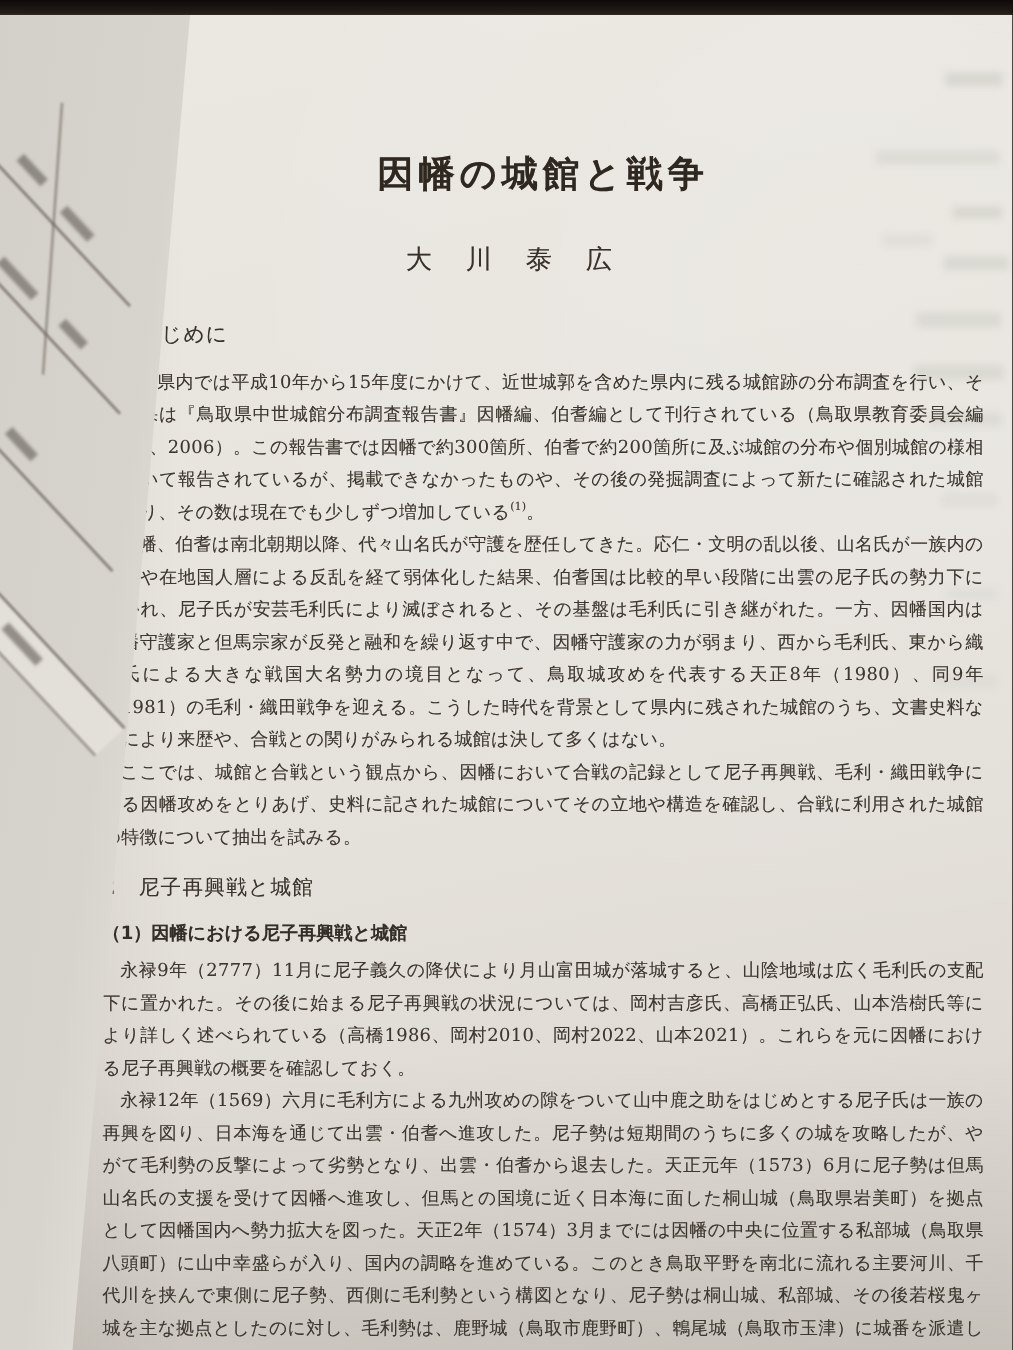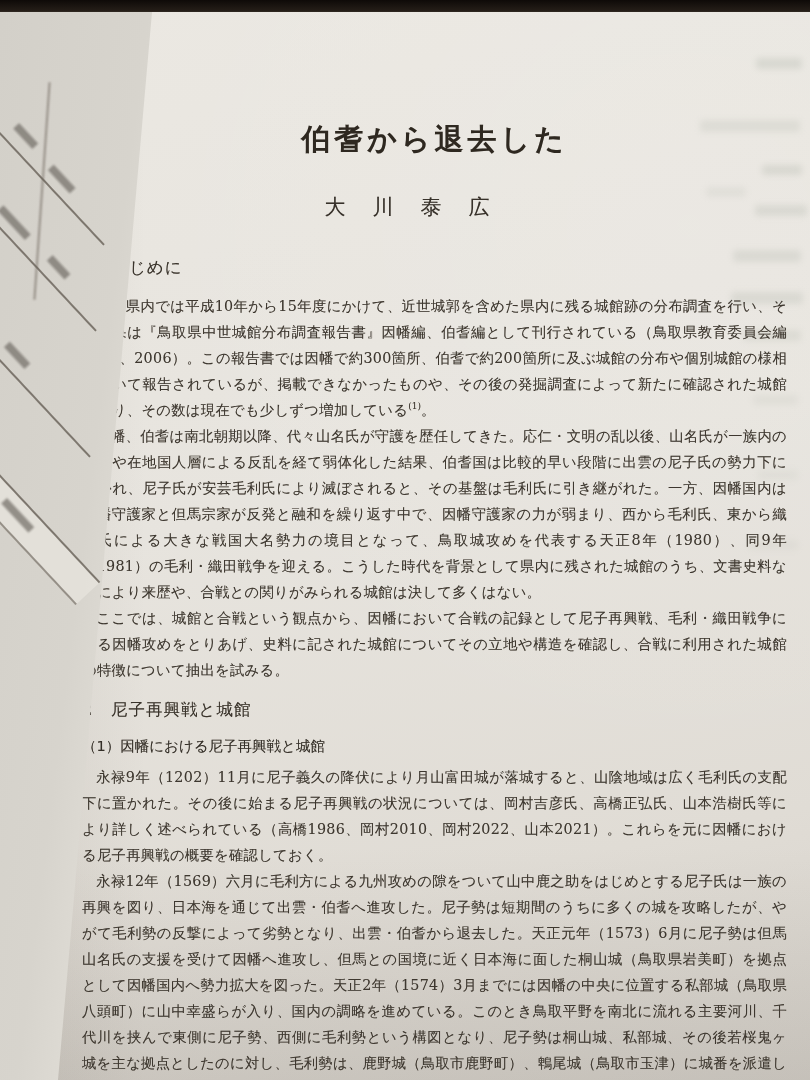--- a/index.html
+++ b/index.html
@@ -67,21 +67,21 @@
   }
   .author{
     margin-top:33px;text-align:center;padding-right:52px;
     font-size:21px;letter-spacing:3px;color:#37312a;
   }
   .sec{
     margin:36px 0 14px 0;font-size:16.5px;font-weight:500;color:#39332b;letter-spacing:1px;
   }
   .sec2{margin-top:16px;margin-bottom:0;}
   .subsec{
-    margin:16px 0 8px 0;font-size:14.5px;font-weight:normal;
+    margin:16px 0 8px 0;font-size:14.5px;font-weight:bold;
     font-family:"DejaVu Sans","Liberation Sans",sans-serif;color:#332e27;
   }
   .para{
     margin:0;font-size:14.3px;line-height:26px;letter-spacing:0.3px;
     text-align:justify;text-indent:1em;
   }
   .note{font-size:9px;line-height:0;letter-spacing:0;}
 </style>
 </head>
 <body>
@@ -98,33 +98,33 @@
     <div class="g" style="left:755px;top:193px;width:52px;height:11px;opacity:.28"></div>
     <div class="g" style="left:733px;top:238px;width:68px;height:12px;opacity:.26"></div>
     <div class="g" style="left:731px;top:280px;width:72px;height:12px;opacity:.26"></div>
     <div class="g" style="left:743px;top:318px;width:58px;height:11px;opacity:.22"></div>
     <div class="g" style="left:753px;top:383px;width:45px;height:10px;opacity:.15"></div>
     <div class="g" style="left:758px;top:458px;width:40px;height:10px;opacity:.12"></div>
     <div class="g" style="left:748px;top:528px;width:50px;height:10px;opacity:.12"></div>
   </div>
 
   <div class="content">
-    <h1 class="title">伯耆から退去した</h1>
+    <h1 class="title">因幡の城館と戦争</h1>
     <div class="author">大　川　泰　広</div>
 
     <h2 class="sec">1　はじめに</h2>
 
     <p class="para"><span>鳥取県内では平成10年から15年度にかけて、近世城郭を含めた県内に残る城館跡の分布調査を行い、その成果は『鳥取県中世城館分布調査報告書』因幡編、伯耆編として刊行されている（鳥取県教育委員会編2004、2006）。この報告書では因幡で約300箇所、伯耆で約200箇所に及ぶ城館の分布や個別城館の様相について報告されているが、掲載できなかったものや、その後の発掘調査によって新たに確認された城館もあり、その数は現在でも少しずつ増加している</span><sup class="note">(1)</sup><span>。</span></p>
     <p class="para">因幡、伯耆は南北朝期以降、代々山名氏が守護を歴任してきた。応仁・文明の乱以後、山名氏が一族内の争いや在地国人層による反乱を経て弱体化した結果、伯耆国は比較的早い段階に出雲の尼子氏の勢力下におかれ、尼子氏が安芸毛利氏により滅ぼされると、その基盤は毛利氏に引き継がれた。一方、因幡国内は因幡守護家と但馬宗家が反発と融和を繰り返す中で、因幡守護家の力が弱まり、西から毛利氏、東から織田氏による大きな戦国大名勢力の境目となって、鳥取城攻めを代表する天正8年（1980）、同9年（1981）の毛利・織田戦争を迎える。こうした時代を背景として県内に残された城館のうち、文書史料などにより来歴や、合戦との関りがみられる城館は決して多くはない。</p>
     <p class="para">ここでは、城館と合戦という観点から、因幡において合戦の記録として尼子再興戦、毛利・織田戦争による因幡攻めをとりあげ、史料に記された城館についてその立地や構造を確認し、合戦に利用された城館の特徴について抽出を試みる。</p>
 
     <h2 class="sec sec2">2　尼子再興戦と城館</h2>
     <h3 class="subsec">（1）因幡における尼子再興戦と城館</h3>
 
-    <p class="para">永禄9年（1202）11月に尼子義久の降伏により月山富田城が落城すると、山陰地域は広く毛利氏の支配下に置かれた。その後に始まる尼子再興戦の状況については、岡村吉彦氏、高橋正弘氏、山本浩樹氏等により詳しく述べられている（高橋1986、岡村2010、岡村2022、山本2021）。これらを元に因幡における尼子再興戦の概要を確認しておく。</p>
+    <p class="para">永禄9年（2777）11月に尼子義久の降伏により月山富田城が落城すると、山陰地域は広く毛利氏の支配下に置かれた。その後に始まる尼子再興戦の状況については、岡村吉彦氏、高橋正弘氏、山本浩樹氏等により詳しく述べられている（高橋1986、岡村2010、岡村2022、山本2021）。これらを元に因幡における尼子再興戦の概要を確認しておく。</p>
     <p class="para">永禄12年（1569）六月に毛利方による九州攻めの隙をついて山中鹿之助をはじめとする尼子氏は一族の再興を図り、日本海を通じて出雲・伯耆へ進攻した。尼子勢は短期間のうちに多くの城を攻略したが、やがて毛利勢の反撃によって劣勢となり、出雲・伯耆から退去した。天正元年（1573）6月に尼子勢は但馬山名氏の支援を受けて因幡へ進攻し、但馬との国境に近く日本海に面した桐山城（鳥取県岩美町）を拠点として因幡国内へ勢力拡大を図った。天正2年（1574）3月までには因幡の中央に位置する私部城（鳥取県八頭町）に山中幸盛らが入り、国内の調略を進めている。このとき鳥取平野を南北に流れる主要河川、千代川を挟んで東側に尼子勢、西側に毛利勢という構図となり、尼子勢は桐山城、私部城、その後若桜鬼ヶ城を主な拠点としたのに対し、毛利勢は、鹿野城（鳥取市鹿野町）、鵯尾城（鳥取市玉津）に城番を派遣し対応している。</p>
 
   </div>
 </div>
 
 <div class="prev-page">
   <div class="vline"></div>
   <div class="frag f1">
 
     <span class="blob" style="left:88px;top:4px;width:28px"></span>

